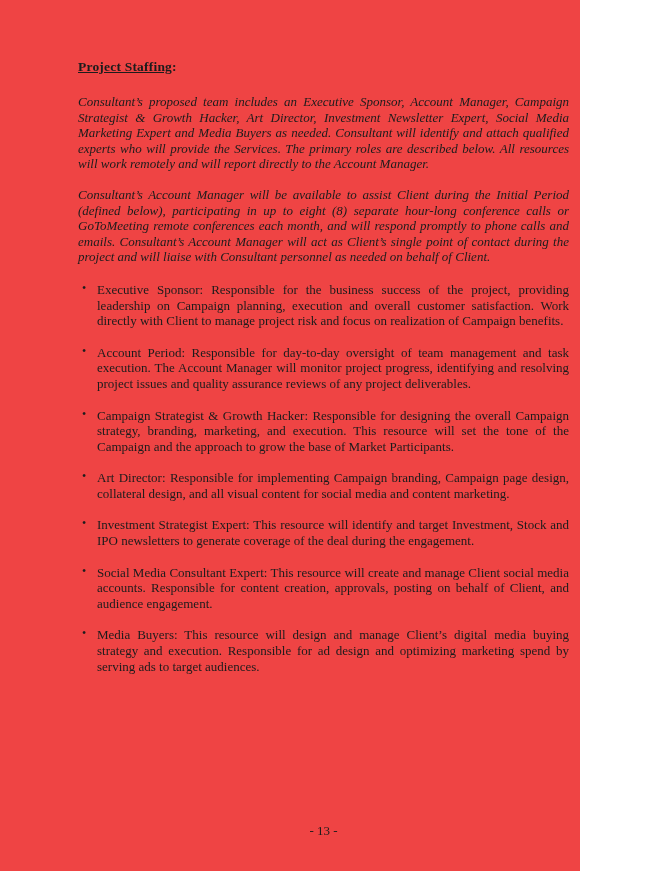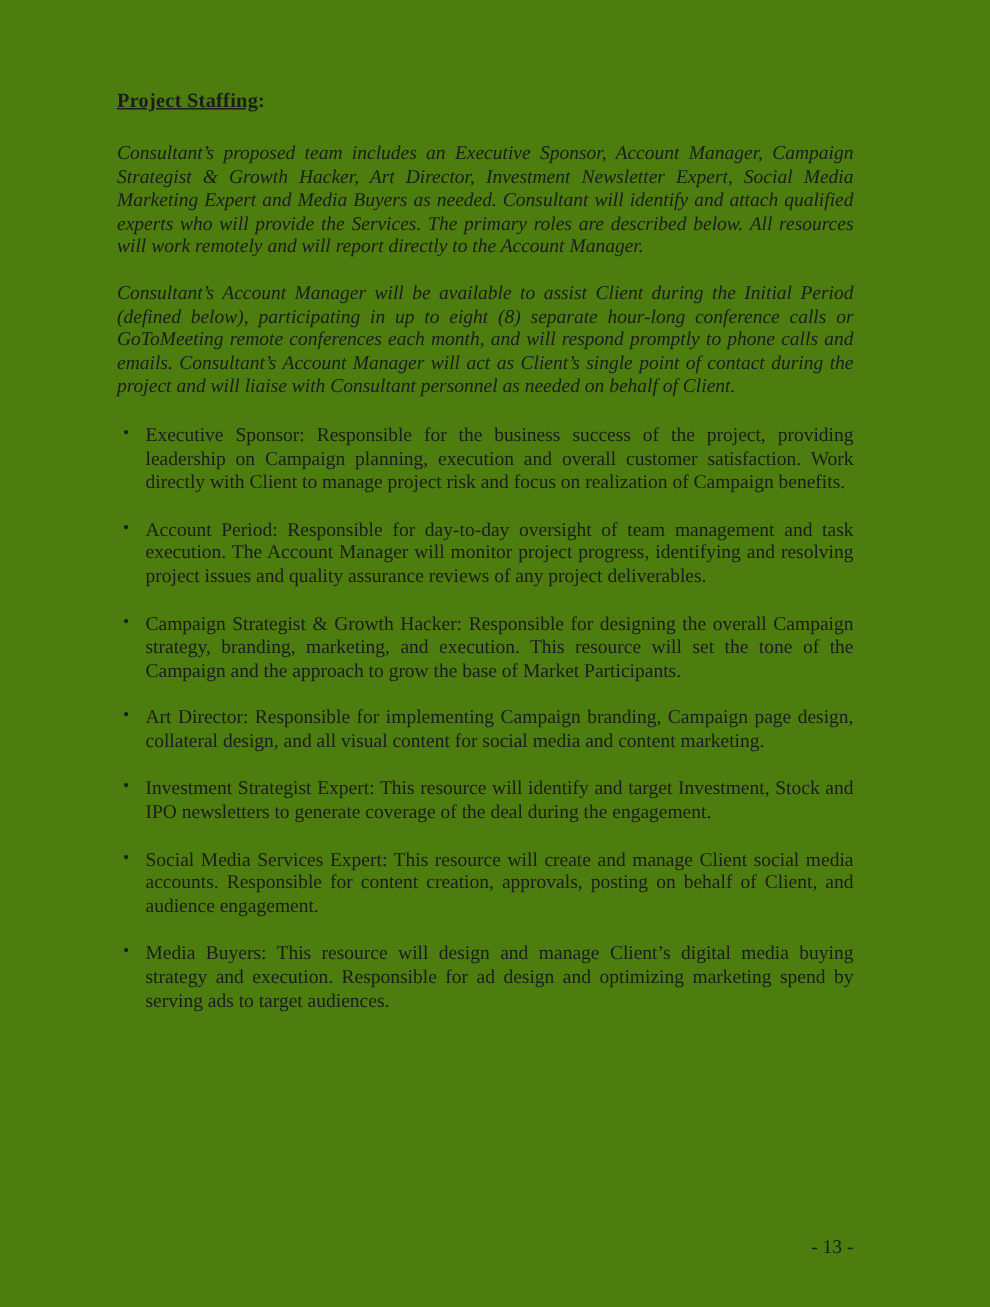--- a/index.html
+++ b/index.html
@@ -1,21 +1,21 @@
 <!DOCTYPE html>
 <html><head>
 <meta charset="utf-8">
 <style>
   * { margin: 0; padding: 0; box-sizing: border-box; }
   html, body { background: #ffffff; }
   .page {
     position: relative;
-    width: 660px;
+    width: 580px;
     height: 871px;
-    background: #4d7c0f;
+    background: #ef4444;
     font-family: "Liberation Serif", "DejaVu Serif", serif;
     color: #1c1c1c;
     overflow: hidden;
   }
   .content {
     position: absolute;
     left: 78px;
     top: 59px;
     width: 491px;
   }
@@ -51,21 +51,21 @@
     left: 4px;
     top: -1px;
     font-size: 12px;
   }
   .role-label { font-weight: normal; }
   .page-footer {
     position: absolute;
     left: 78px;
     top: 823px;
     width: 491px;
-    text-align: right;
+    text-align: center;
     font-size: 13px;
   }
 </style>
 </head>
 <body>
 
 <div class="page">
   <div class="content">
 
     <div class="heading"><span class="underlined">Project Staffing</span><span class="suffix">:</span></div>
@@ -95,21 +95,21 @@
         <span class="bullet-marker">•</span><span class="role-label">Art Director:</span>
         <span>Responsible for implementing Campaign branding, Campaign page design, collateral design, and all visual content for social media and content marketing.</span>
       </li>
 
       <li class="role">
         <span class="bullet-marker">•</span><span class="role-label">Investment Strategist Expert:</span>
         <span>This resource will identify and target Investment, Stock and IPO newsletters to generate coverage of the deal during the engagement.</span>
       </li>
 
       <li class="role">
-        <span class="bullet-marker">•</span><span class="role-label">Social Media Services Expert:</span>
+        <span class="bullet-marker">•</span><span class="role-label">Social Media Consultant Expert:</span>
         <span>This resource will create and manage Client social media accounts. Responsible for content creation, approvals, posting on behalf of Client, and audience engagement.</span>
       </li>
 
       <li class="role">
         <span class="bullet-marker">•</span><span class="role-label">Media Buyers:</span>
         <span>This resource will design and manage Client’s digital media buying strategy and execution. Responsible for ad design and optimizing marketing spend by serving ads to target audiences.</span>
       </li>
 
     </ul>
   </div>

